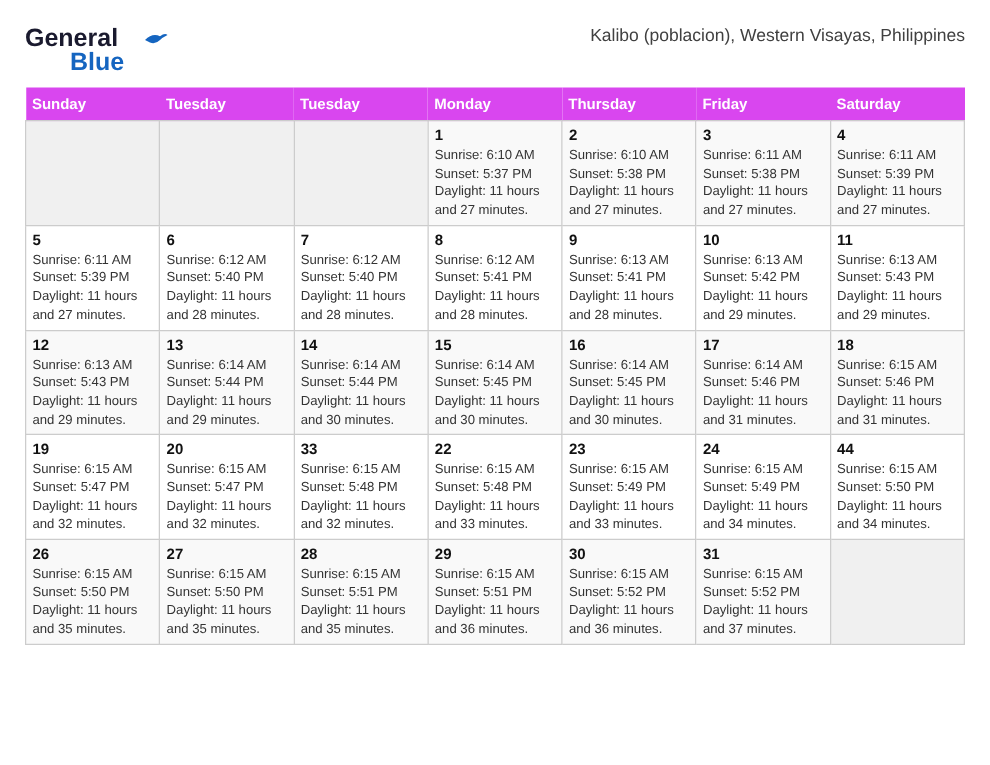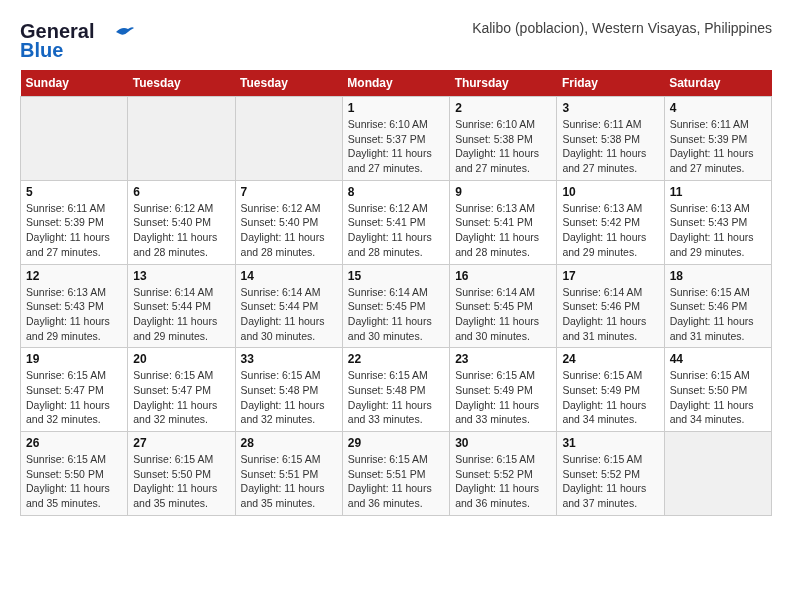--- a/index.html
+++ b/index.html
@@ -38,21 +38,21 @@
       font-size: 14px;
       font-weight: normal;
       color: #404040;
     }
     table {
       width: 100%;
       border-collapse: collapse;
       font-size: 11px;
     }
     thead tr th {
-      background: #b91c1c;
+      background: #d946ef;
       color: #fff;
       text-align: left;
       padding: 6px 5px;
       font-size: 12px;
       font-weight: bold;
     }
     tbody tr td {
       border: 1px solid #ccc;
       vertical-align: top;
       padding: 4px 5px;
@@ -82,21 +82,21 @@
 <body>
 
 <div class="header">
   <div class="logo">
     <div class="logo-top">
       <span style="font-size:20px;font-weight:bold;color:#1a1a2e;">General</span>
       <svg width="22" height="16" viewBox="0 0 22 16">
         <path d="M2,8 Q8,2 14,5 Q18,2 20,4 Q16,6 14,8 Q10,12 6,10 Z" fill="#1565c0"></path>
       </svg>
     </div>
-    <span style="font-size:20px;font-weight:bold;color:#1565c0;margin-top:-4px;">Blue</span>
+    <span style="font-size:20px;font-weight:bold;color:#1565c0;margin-top:-4px;margin-left:36px;">Blue</span>
   </div>
   <div class="title-block">
     <h2>Kalibo (poblacion), Western Visayas, Philippines</h2>
   </div>
 </div>
 
 <table>
   <thead>
     <tr id="thead-row">
         <th>Sunday</th>

